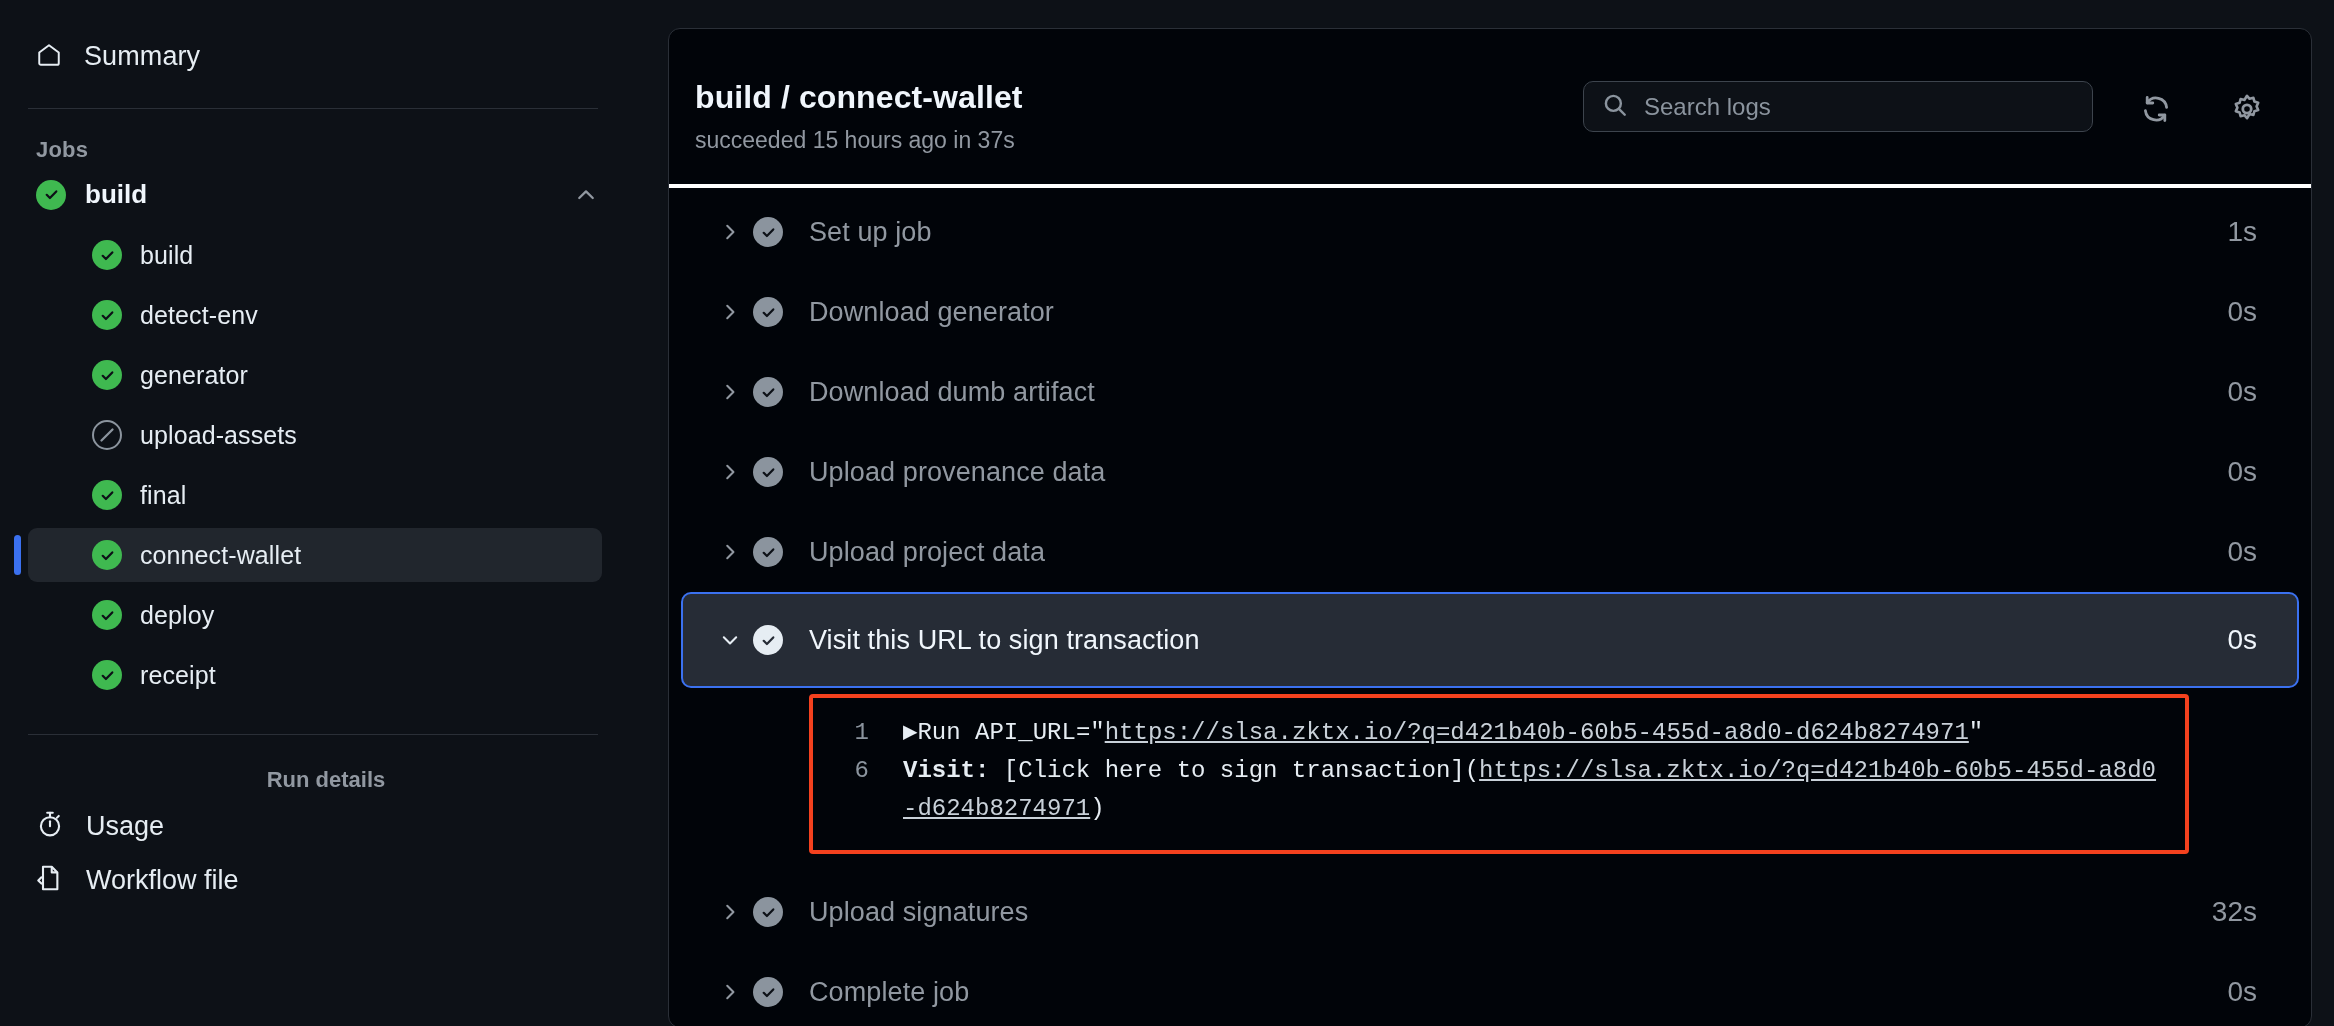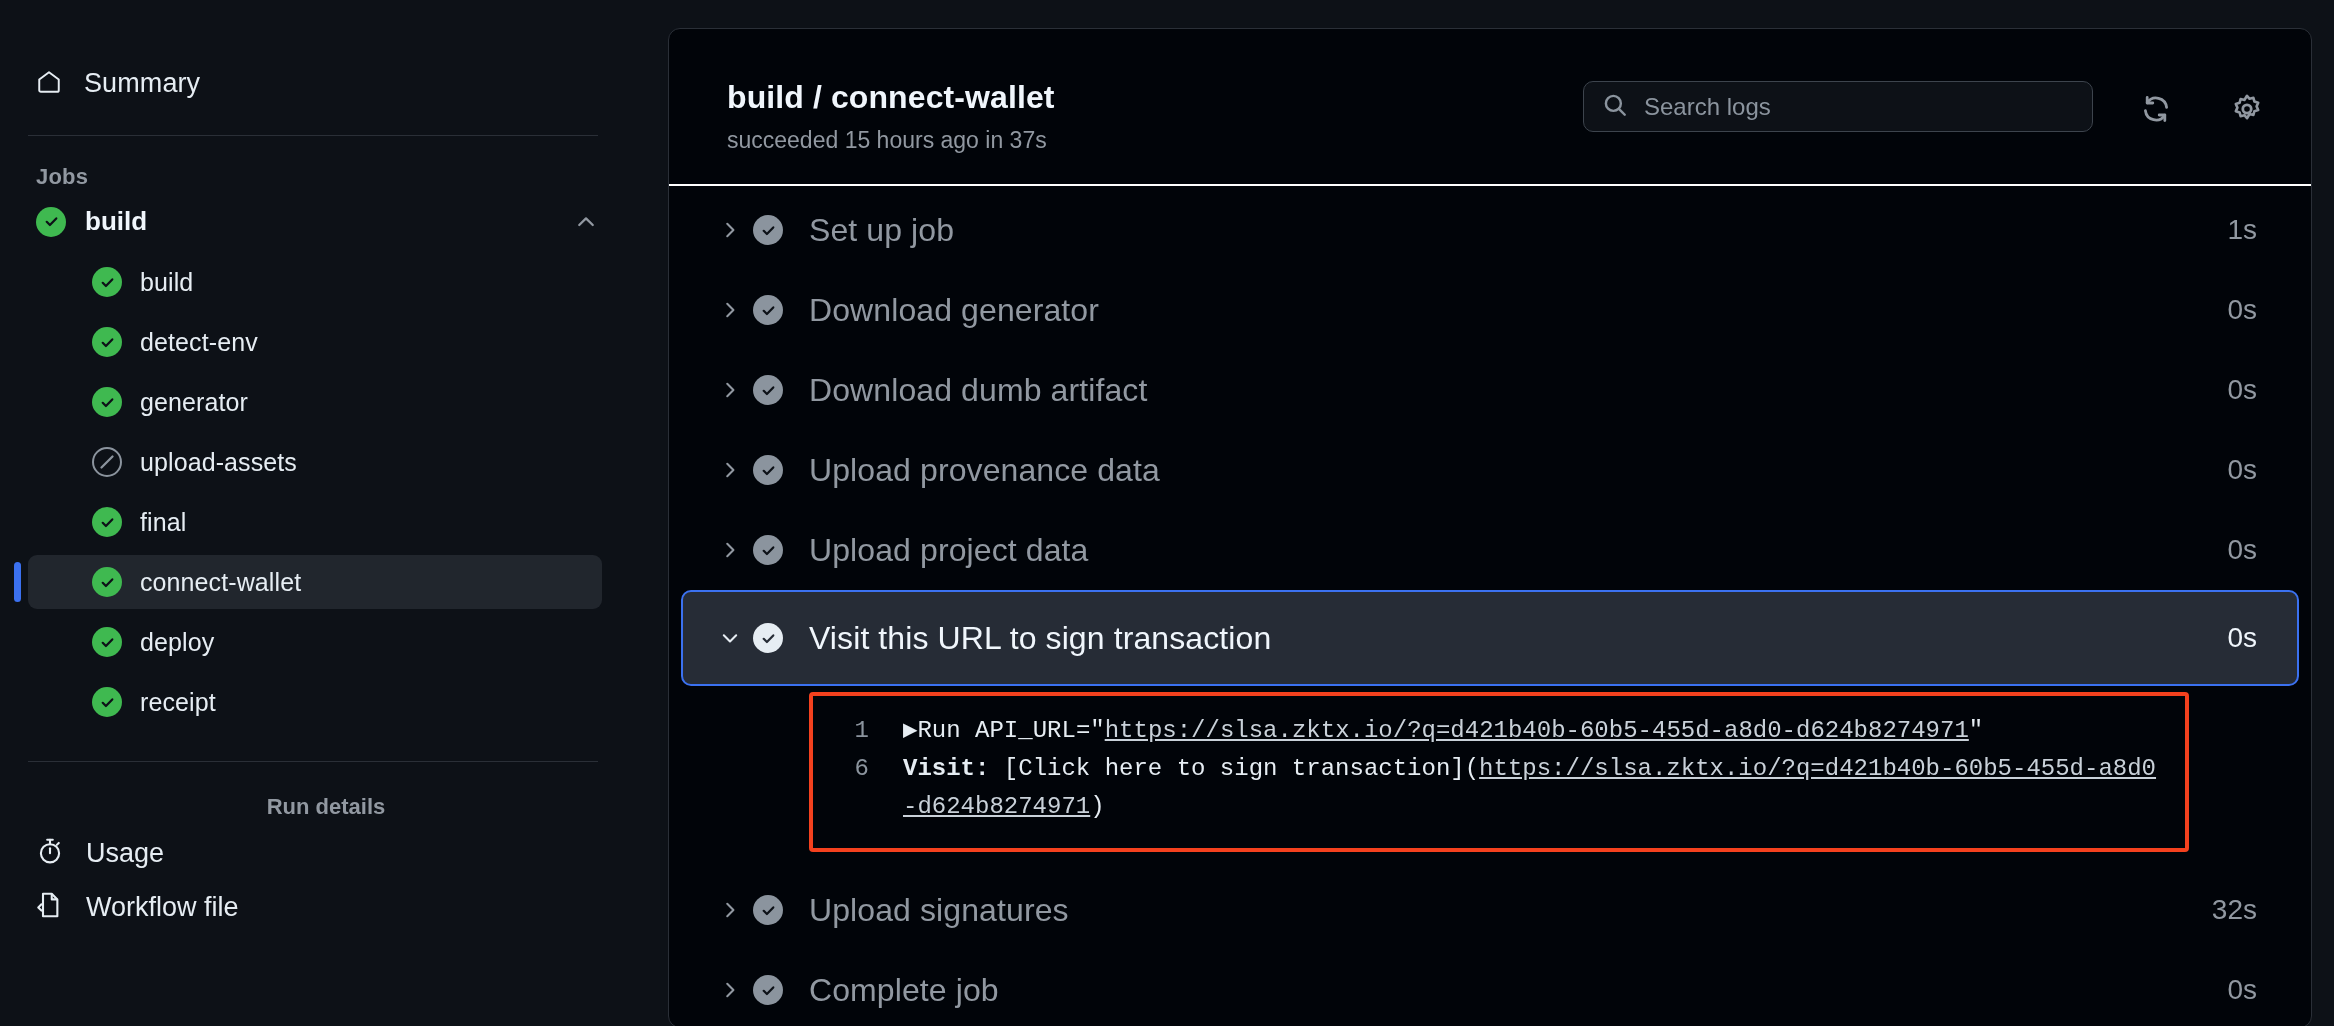--- a/index.html
+++ b/index.html
@@ -23,21 +23,21 @@
   
   .sidebar {
     width: 668px;
     flex: 0 0 668px;
     padding: 0 0 0 0;
     background: #0d1117;
     position: relative;
     overflow: hidden;
   }
 
-  .sb-inner { padding: 58px 52px 0 14px; }
+  .sb-inner { padding: 31px 52px 0 14px; }
 
   .sb-summary {
     display: flex;
     align-items: center;
     gap: 22px;
     padding: 10px 8px 10px 22px;
     border-radius: 9px;
   }
   .sb-summary .label {
     font-size: 27px;
@@ -165,22 +165,22 @@
     border-radius: 12px;
     display: flex;
     flex-direction: column;
     overflow: hidden;
     height: 1000px;
   }
 
   .main-header {
     display: flex;
     align-items: flex-start;
-    padding: 44px 36px 30px 58px;
-    border-bottom: 2px solid #ffffff;
+    padding: 44px 36px 30px 26px;
+    border-bottom: 4px solid #ffffff;
     gap: 35px;
   }
 
   .mh-titles { flex: 1 1 auto; padding-top: 6px; }
   .mh-title {
     font-size: 32px;
     font-weight: bold;
     color: #f0f6fc;
     letter-spacing: .1px;
   }
@@ -240,21 +240,21 @@
   }
   .step-row .st-icon {
     width: 30px; height: 30px;
     flex: 0 0 30px;
     border-radius: 50%;
     background: #8b949e;
     display: flex; align-items: center; justify-content: center;
     margin-right: 26px;
   }
   .step-row .st-label {
-    font-size: 32px;
+    font-size: 27px;
     color: #9198a1;
     letter-spacing: .1px;
   }
   .step-row .st-dur {
     margin-left: auto;
     font-size: 28px;
     color: #9198a1;
   }
 
   .step-row.selected {

